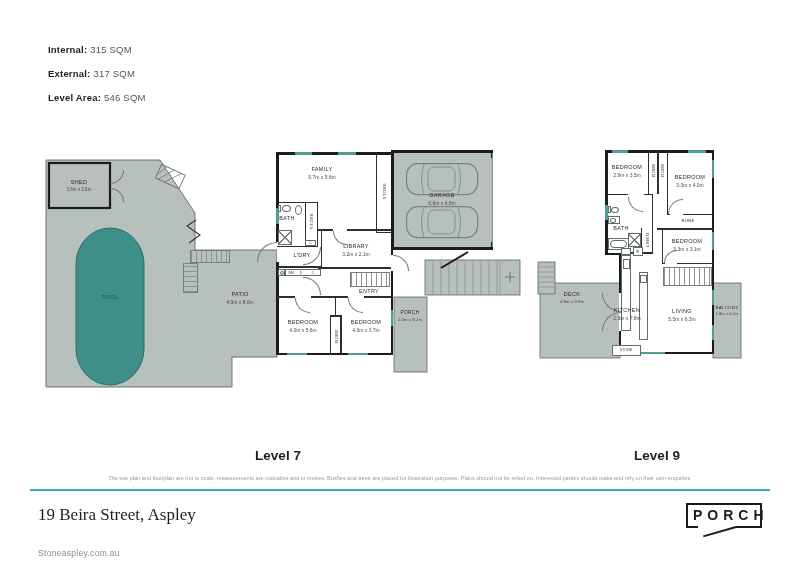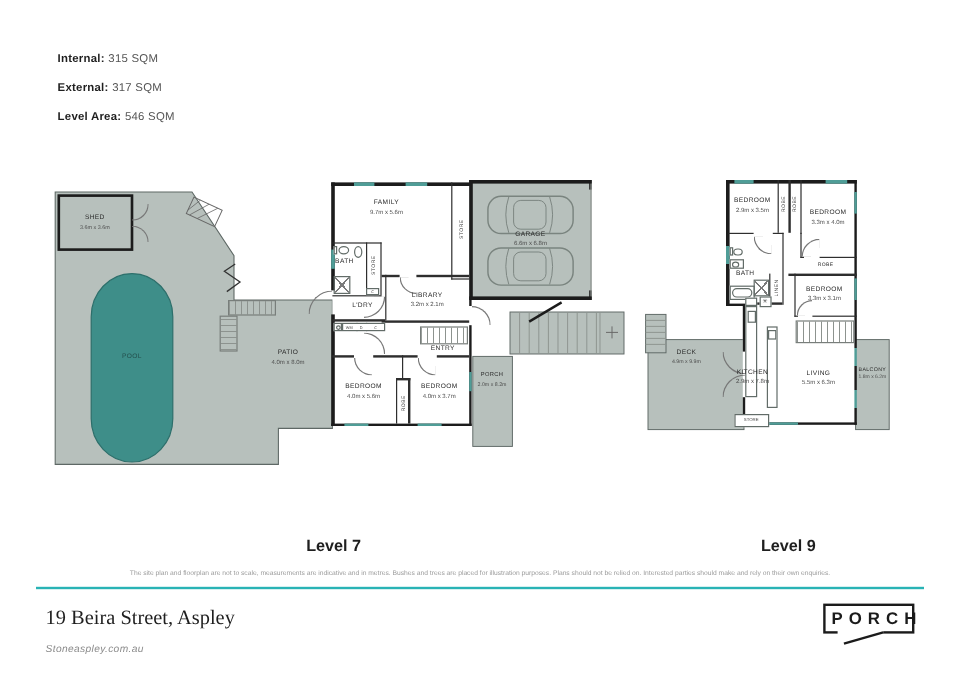--- a/index.html
+++ b/index.html
@@ -31,21 +31,21 @@
   .arc{position:absolute;box-sizing:border-box;z-index:4;}
   
   .sumrow{font-size:9.5px;color:#555;margin-bottom:13px;letter-spacing:.2px;}
   .sumrow b{color:#1f1f1f;font-weight:bold;margin-right:3px;}
   .lvl{position:absolute;transform:translate(-50%,-50%);font-size:13.5px;font-weight:bold;color:#1f1f1f;z-index:6;}
   #disclaimer{position:absolute;left:50%;top:475px;transform:translateX(-50%);
       font-size:5.6px;color:#9b9b9b;white-space:nowrap;z-index:6;}
   #divider{position:absolute;left:30px;top:489px;width:740px;height:2px;background:var(--accent);z-index:6;}
   #address{position:absolute;left:38px;top:505px;font-family:"Liberation Serif",serif;
       font-size:17px;color:#1f1f1f;z-index:6;}
-  #website{position:absolute;left:38px;top:535px;font-size:8.5px;color:#8a8a8a;letter-spacing:.3px;z-index:6;font-style:italic;}
+  #website{position:absolute;left:38px;top:548px;font-size:8.5px;color:#8a8a8a;letter-spacing:.3px;z-index:6;}
   #logo-box{position:absolute;left:686px;top:503px;width:76px;height:25px;border:2.5px solid #1b1b1b;
       box-sizing:border-box;text-align:center;z-index:6;}
   #logo-box span{font-size:14px;font-weight:bold;letter-spacing:5px;padding-left:5px;line-height:20px;color:#1b1b1b;}
   #logo-gap{position:absolute;left:698px;top:525px;width:38px;height:5px;background:#fff;z-index:7;}
   #logo-tail{position:absolute;left:702px;top:525.5px;width:34px;height:2.2px;background:#1b1b1b;
       transform:rotate(-16deg);transform-origin:right center;z-index:8;}
 </style>
 </head>
 <body>
 

